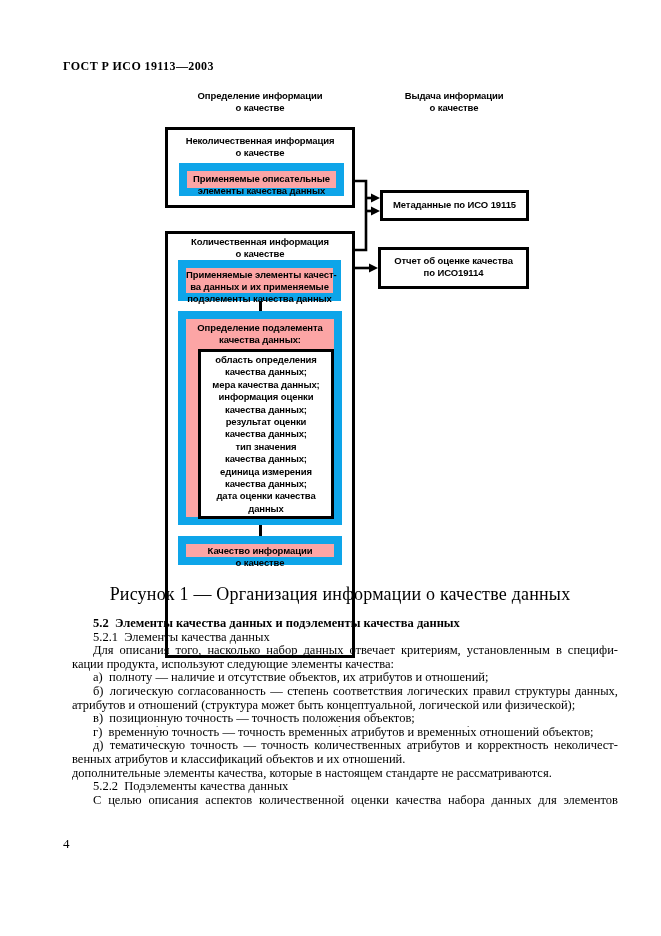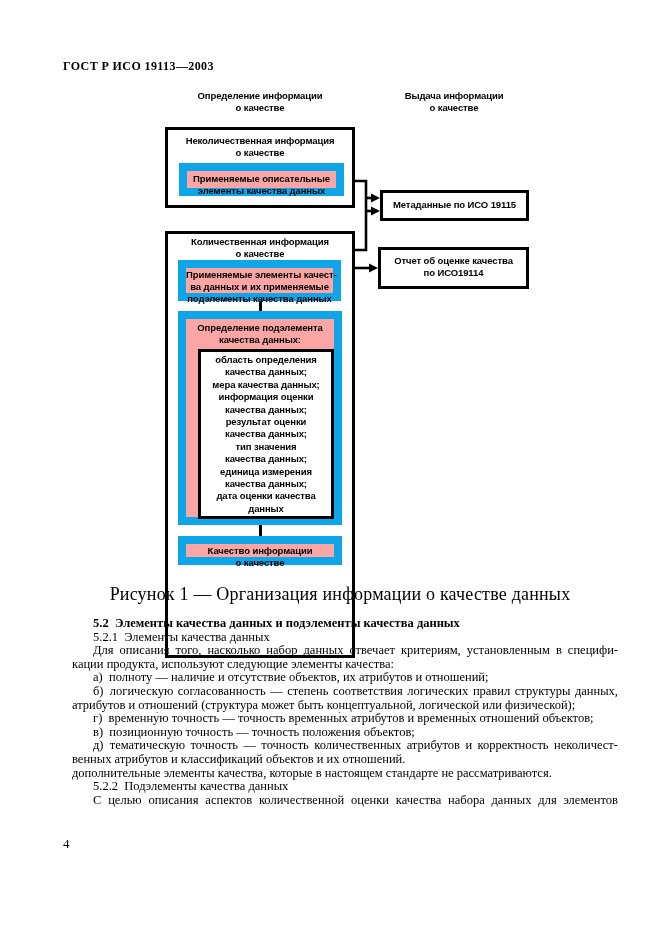--- a/index.html
+++ b/index.html
@@ -145,22 +145,22 @@
   <div class="caption">Рисунок 1 — Организация информации о качестве данных</div>
 
   <div class="bodytext">
       <div class="bline bold first">5.2 Элементы качества данных и подэлементы качества данных</div>
       <div class="bline first">5.2.1 Элементы качества данных</div>
       <div class="bline first just">Для описания того, насколько набор данных отвечает критериям, установленным в специфи-</div>
       <div class="bline">кации продукта, используют следующие элементы качества:</div>
       <div class="bline first">а) полноту — наличие и отсутствие объектов, их атрибутов и отношений;</div>
       <div class="bline first just">б) логическую согласованность — степень соответствия логических правил структуры данных,</div>
       <div class="bline">атрибутов и отношений (структура может быть концептуальной, логической или физической);</div>
+      <div class="bline first">в) позиционную точность — точность положения объектов;</div>
       <div class="bline first">г) временну́ю точность — точность временны́х атрибутов и временны́х отношений объектов;</div>
-      <div class="bline first">в) позиционную точность — точность положения объектов;</div>
       <div class="bline first just">д) тематическую точность — точность количественных атрибутов и корректность неколичест-</div>
       <div class="bline">венных атрибутов и классификаций объектов и их отношений.</div>
       <div class="bline">дополнительные элементы качества, которые в настоящем стандарте не рассматриваются.</div>
       <div class="bline first">5.2.2 Подэлементы качества данных</div>
       <div class="bline first just">С целью описания аспектов количественной оценки качества набора данных для элементов</div>
     </div>
 
   <div class="page-number">4</div>
 </div>
 

